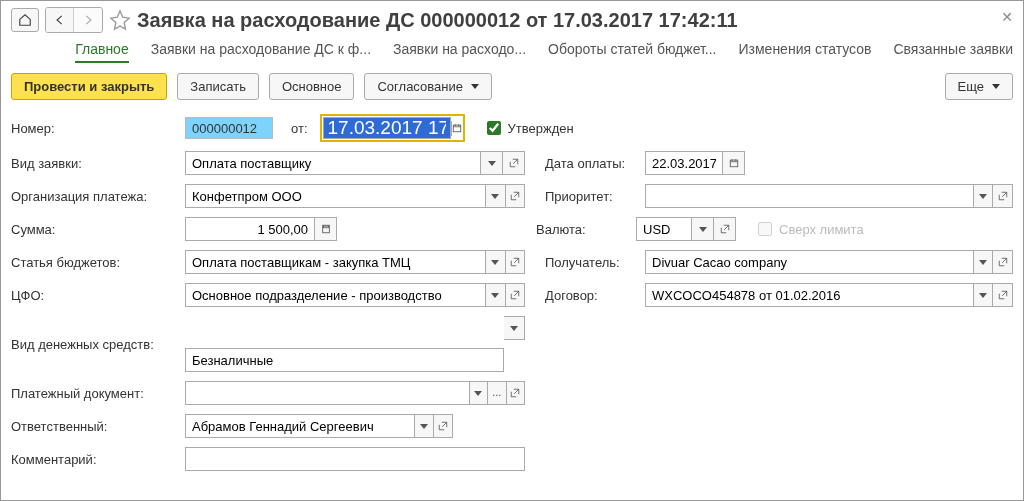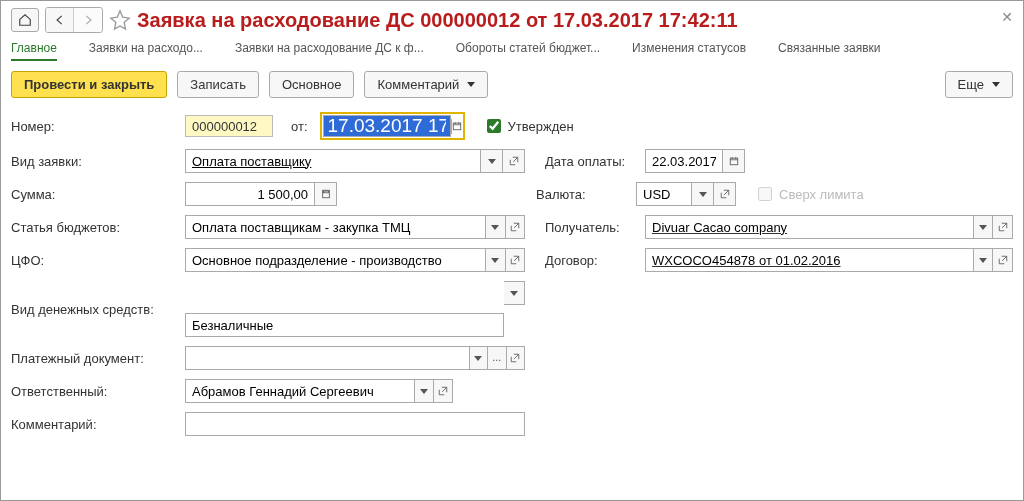--- a/index.html
+++ b/index.html
@@ -6,45 +6,45 @@
   html, body { margin: 0; padding: 0; font-family: Arial, sans-serif; font-size: 13px; color: #333; background: #fff; }
   .window { width: 1024px; height: 501px; border: 1px solid #999; padding: 2px 10px 10px 10px; position: relative; }
   .header-row { display: flex; align-items: center; gap: 6px; margin: 4px 0 6px 0; }
   .icon-btn { width: 28px; height: 24px; border: 1px solid #aaa; border-radius: 3px; background: #f7f7f7; display:inline-flex; align-items:center; justify-content:center; cursor:pointer; }
   .icon-btn svg { width: 14px; height: 14px; stroke:#444; fill:none; stroke-width:2; }
   .nav-group { display:flex; border:1px solid #aaa; border-radius:3px; overflow:hidden; }
   .nav-group .icon-btn { border:none; border-right:1px solid #ccc; border-radius:0; }
   .nav-group .icon-btn:last-child { border-right:none; }
   .star { width:22px; height:22px; display:inline-flex; align-items:center; justify-content:center; cursor:pointer; }
   .star svg { width:22px; height:22px; stroke:#999; fill:none; stroke-width:1.5;}
-  .title { font-size: 20px; font-weight: bold; color:#b91c1c; }
+  .title { font-size: 20px; font-weight: bold; color:#404040; }
   .close-x { position:absolute; top:8px; right:10px; cursor:pointer; color:#888; font-size:14px;}
-  .tabs { display:flex; gap:32px; margin: 8px 0 10px 0; font-size:12px; }
+  .tabs { display:flex; gap:22px; margin: 8px 0 10px 0; font-size:14px;justify-content:flex-end; }
   .tab { color:#555; cursor:pointer; padding-bottom:4px; }
   .tab.active { color:#2a7a2a; border-bottom:2px solid #2a7a2a; font-weight:500;}
   .toolbar { display:flex; gap:10px; align-items:center; margin-bottom:14px;}
   .btn { border:1px solid #aaa; border-radius:3px; background:#f7f7f7; padding:5px 12px; font-size:13px; cursor:pointer; display:inline-flex; align-items:center; gap:4px; }
   .btn-primary { background:#ffe04e; border:1px solid #c9a400; font-weight:bold; }
   .toolbar-spacer { flex:1; }
   .form-row { display:flex; align-items:center; margin-bottom:9px; min-height:24px; gap:8px; }
   .label { width: 166px; color:#333; }
-  .ro-box { border:1px solid #bbb; height:22px; padding:2px 6px; background:#fef9c3; display:inline-flex; align-items:center; }
+  .ro-box { border:1px solid #bbb; height:22px; padding:2px 6px; background:#7dd3fc; display:inline-flex; align-items:center; }
   .input-combo { display:flex; align-items:stretch; }
   .input-combo input { border:1px solid #aaa; height:24px; padding:2px 6px; font-size:13px; outline:none; }
   .input-combo .mini { width:22px; height:24px; border:1px solid #aaa; border-left:none; background:#f7f7f7; display:inline-flex; align-items:center; justify-content:center; cursor:pointer; font-size:11px; color:#555;}
   .mini svg { width:10px; height:10px; stroke:#555; fill:none; stroke-width:2;}
   .chev-down::after { content:""; display:inline-block; border-left:4px solid transparent; border-right:4px solid transparent; border-top:5px solid #555;}
   .dots::after { content:"..."; line-height:0.5; }
   .date-highlight { border:2px solid #e0b400; padding:1px; display:inline-flex; align-items:center; }
   .date-highlight input { border:1px solid #aaa; height:22px; padding:2px 4px; font-size:19px; }
   .date-highlight .sel { background:#2f6bd6; color:#fff; }
   .check { display:inline-flex; align-items:center; gap:4px; margin-left:10px;}
   .check input { width:14px; height:14px; accent-color: #2a7a2a; }
   .right-col-label { width:92px; }
-  .flex1 { flex:1;text-decoration:underline; }
+  .flex1 { flex:1; }
   .disabled-text { color:#bbb; }
   input[readonly] { background:#fff; }
   .arrow-dn { display:inline-block; border-left:4px solid transparent; border-right:4px solid transparent; border-top:5px solid #333; margin-left:4px;}
 </style>
 </head>
 <body>
 
 <div class="window">
   <span class="close-x">✕</span>
 
@@ -69,33 +69,33 @@
     <span class="star">
       <svg viewBox="0 0 24 24">
           <path d="M12 2l2.9 6.9L22 10l-5.5 4.8L18 22l-6-3.5L6 22l1.5-7.2L2 10l7.1-1.1z"></path>
         </svg>
     </span>
     <span class="title">Заявка на расходование ДС 000000012 от 17.03.2017 17:42:11</span>
   </div>
 
   <div class="tabs">
     <span class="tab active">Главное</span>
+    <span class="tab">Заявки на расходование ДС к ф...</span>
     <span class="tab">Заявки на расходо...</span>
-    <span class="tab">Заявки на расходование ДС к ф...</span>
     <span class="tab">Обороты статей бюджет...</span>
     <span class="tab">Изменения статусов</span>
     <span class="tab">Связанные заявки</span>
   </div>
 
   <div class="toolbar">
     <span class="btn btn-primary">Провести и закрыть</span>
     <span class="btn">Записать</span>
     <span class="btn">Основное</span>
     <span class="btn">
-      <span>Комментарий</span>
+      <span>Согласование</span>
         <span class="arrow-dn"></span>
     </span>
     <span class="toolbar-spacer"></span>
     <span class="btn">
       <span>Еще</span>
         <span class="arrow-dn"></span>
     </span>
   </div>
 
   <div class="form-row">
@@ -133,20 +133,42 @@
       <input type="text" style="width: 78px;" value="22.03.2017">
       <span class="mini">
           <svg viewBox="0 0 24 24">
             <rect x="3" y="5" width="18" height="16"></rect>
             <path d="M3 9h18M8 3v4M16 3v4"></path>
           </svg>
         </span>
     </span>
   </div>
 
+  <div class="form-row">
+    <span class="label">Организация платежа:</span>
+    <span class="input-combo" style="width:340px">
+      <input type="text" style="width: 100%;" value="Конфетпром ООО">
+      <span class="mini chev-down"></span>
+      <span class="mini">
+          <svg viewBox="0 0 24 24">
+            <path d="M9 3h12v12M21 3L10 14M3 9v12h12"></path>
+          </svg>
+        </span>
+    </span>
+    <span class="right-col-label" style="margin-left:12px">Приоритет:</span>
+    <span class="input-combo flex1">
+      <input type="text" style="width: 100%;" value="">
+      <span class="mini chev-down"></span>
+      <span class="mini">
+          <svg viewBox="0 0 24 24">
+            <path d="M9 3h12v12M21 3L10 14M3 9v12h12"></path>
+          </svg>
+        </span>
+    </span>
+  </div>
 
   <div class="form-row">
     <span class="label">Сумма:</span>
     <span class="input-combo">
       <input type="text" style="width: 130px; text-align: right;" value="1 500,00">
       <span class="mini">
           <svg viewBox="0 0 24 24">
             <rect x="4" y="3" width="16" height="18"></rect>
             <rect x="6" y="5" width="12" height="4"></rect>
           </svg>

